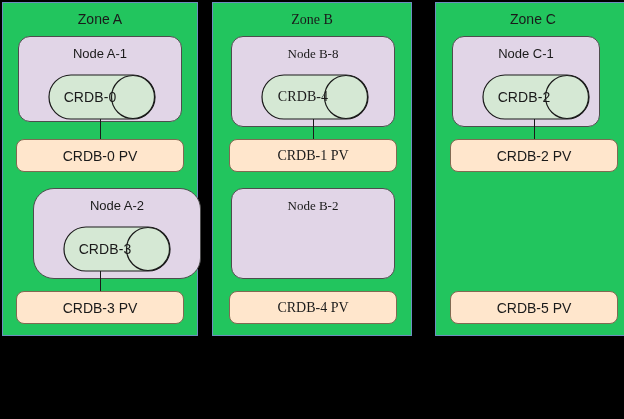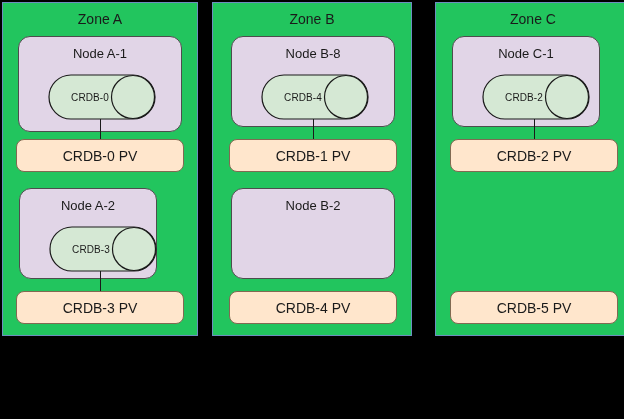--- a/index.html
+++ b/index.html
@@ -69,21 +69,21 @@
     overflow: visible;
   }
   .cyl-label {
     position: absolute;
     top: 0;
     left: 0;
     height: 100%;
     display: flex;
     align-items: center;
     justify-content: center;
-    font-size: 10px;
+    font-size: 14px;
     color: #1a1a1a;
     letter-spacing: 0.1px;
   }
 
   
   .pv {
     position: absolute;
     background: #ffe6cc;
     border: 1px solid #806a52;
     border-radius: 8px;
@@ -103,56 +103,56 @@
   }
 </style>
 </head>
 <body>
 
 <div id="canvas">
 
   <div class="zone" style="left:2px; width:196px;">
     <div class="zone-title">Zone A</div>
 
-    <div class="node" style="left:15px; top:33px; width:164px; height:96px;">
+    <div class="node" style="left:15px; top:33px; width:164px; height:86px;">
       <div class="node-title">Node A-1</div>
       <div class="cyl" style="left:29px; top:37px; width:108px; height:46px;">
         <svg width="108" height="46" viewBox="0 0 108 46" aria-hidden="true">
           <path d="M23,1 L85,1 A22,22 0 0,1 85,45 L23,45 A22,22 0 0,1 23,1 Z" fill="#d5e8d4" stroke="#1a1a1a" stroke-width="1.2"></path>
           <ellipse cx="85" cy="23" rx="21.5" ry="21.5" fill="#d5e8d4" stroke="#1a1a1a" stroke-width="1.2"></ellipse>
         </svg>
         <div class="cyl-label" style="width:84px;">CRDB-0</div>
       </div>
     </div>
 
     <div class="link" style="left:97px; top:116px; height:22px;"></div>
 
     <div class="pv" style="left:13px; top:136px; width:168px; height:33px;">
       <span>CRDB-0 PV</span>
     </div>
 
-    <div class="node" style="left:16px; top:185px; width:138px; height:91px;">
+    <div class="node" style="left:30px; top:185px; width:168px; height:91px;border-radius:21px;">
       <div class="node-title">Node A-2</div>
       <div class="cyl" style="left:29px; top:37px; width:108px; height:46px;">
         <svg width="108" height="46" viewBox="0 0 108 46" aria-hidden="true">
           <path d="M23,1 L85,1 A22,22 0 0,1 85,45 L23,45 A22,22 0 0,1 23,1 Z" fill="#d5e8d4" stroke="#1a1a1a" stroke-width="1.2"></path>
           <ellipse cx="85" cy="23" rx="21.5" ry="21.5" fill="#d5e8d4" stroke="#1a1a1a" stroke-width="1.2"></ellipse>
         </svg>
         <div class="cyl-label" style="width:84px;">CRDB-3</div>
       </div>
     </div>
 
     <div class="link" style="left:97px; top:268px; height:22px;"></div>
 
     <div class="pv" style="left:13px; top:288px; width:168px; height:33px;">
       <span>CRDB-3 PV</span>
     </div>
   </div>
 
-  <div class="zone" style="left:212px; width:200px;">
+  <div class="zone" style="left:212px; width:200px;font-family:Liberation Serif, serif;">
     <div class="zone-title">Zone B</div>
 
     <div class="node" style="left:18px; top:33px; width:164px; height:91px;">
       <div class="node-title">Node B-8</div>
       <div class="cyl" style="left:29px; top:37px; width:108px; height:46px;">
         <svg width="108" height="46" viewBox="0 0 108 46" aria-hidden="true">
           <path d="M23,1 L85,1 A22,22 0 0,1 85,45 L23,45 A22,22 0 0,1 23,1 Z" fill="#d5e8d4" stroke="#1a1a1a" stroke-width="1.2"></path>
           <ellipse cx="85" cy="23" rx="21.5" ry="21.5" fill="#d5e8d4" stroke="#1a1a1a" stroke-width="1.2"></ellipse>
         </svg>
         <div class="cyl-label" style="width:84px;">CRDB-4</div>

